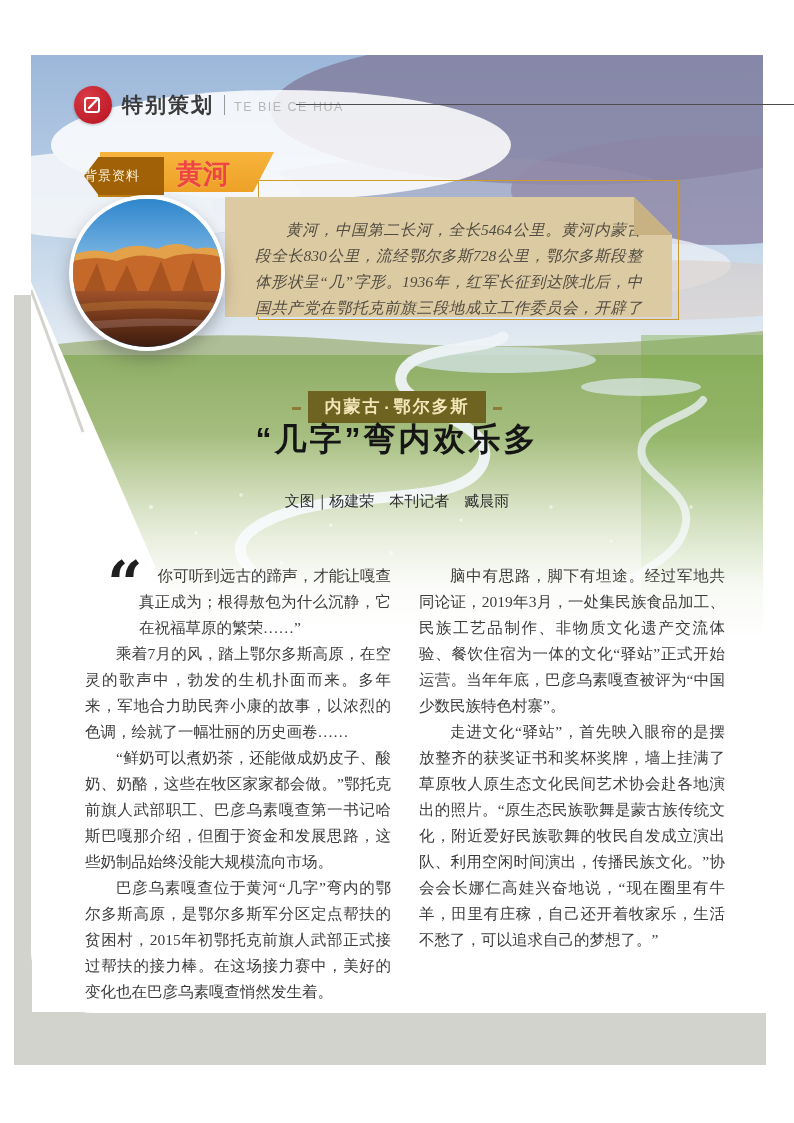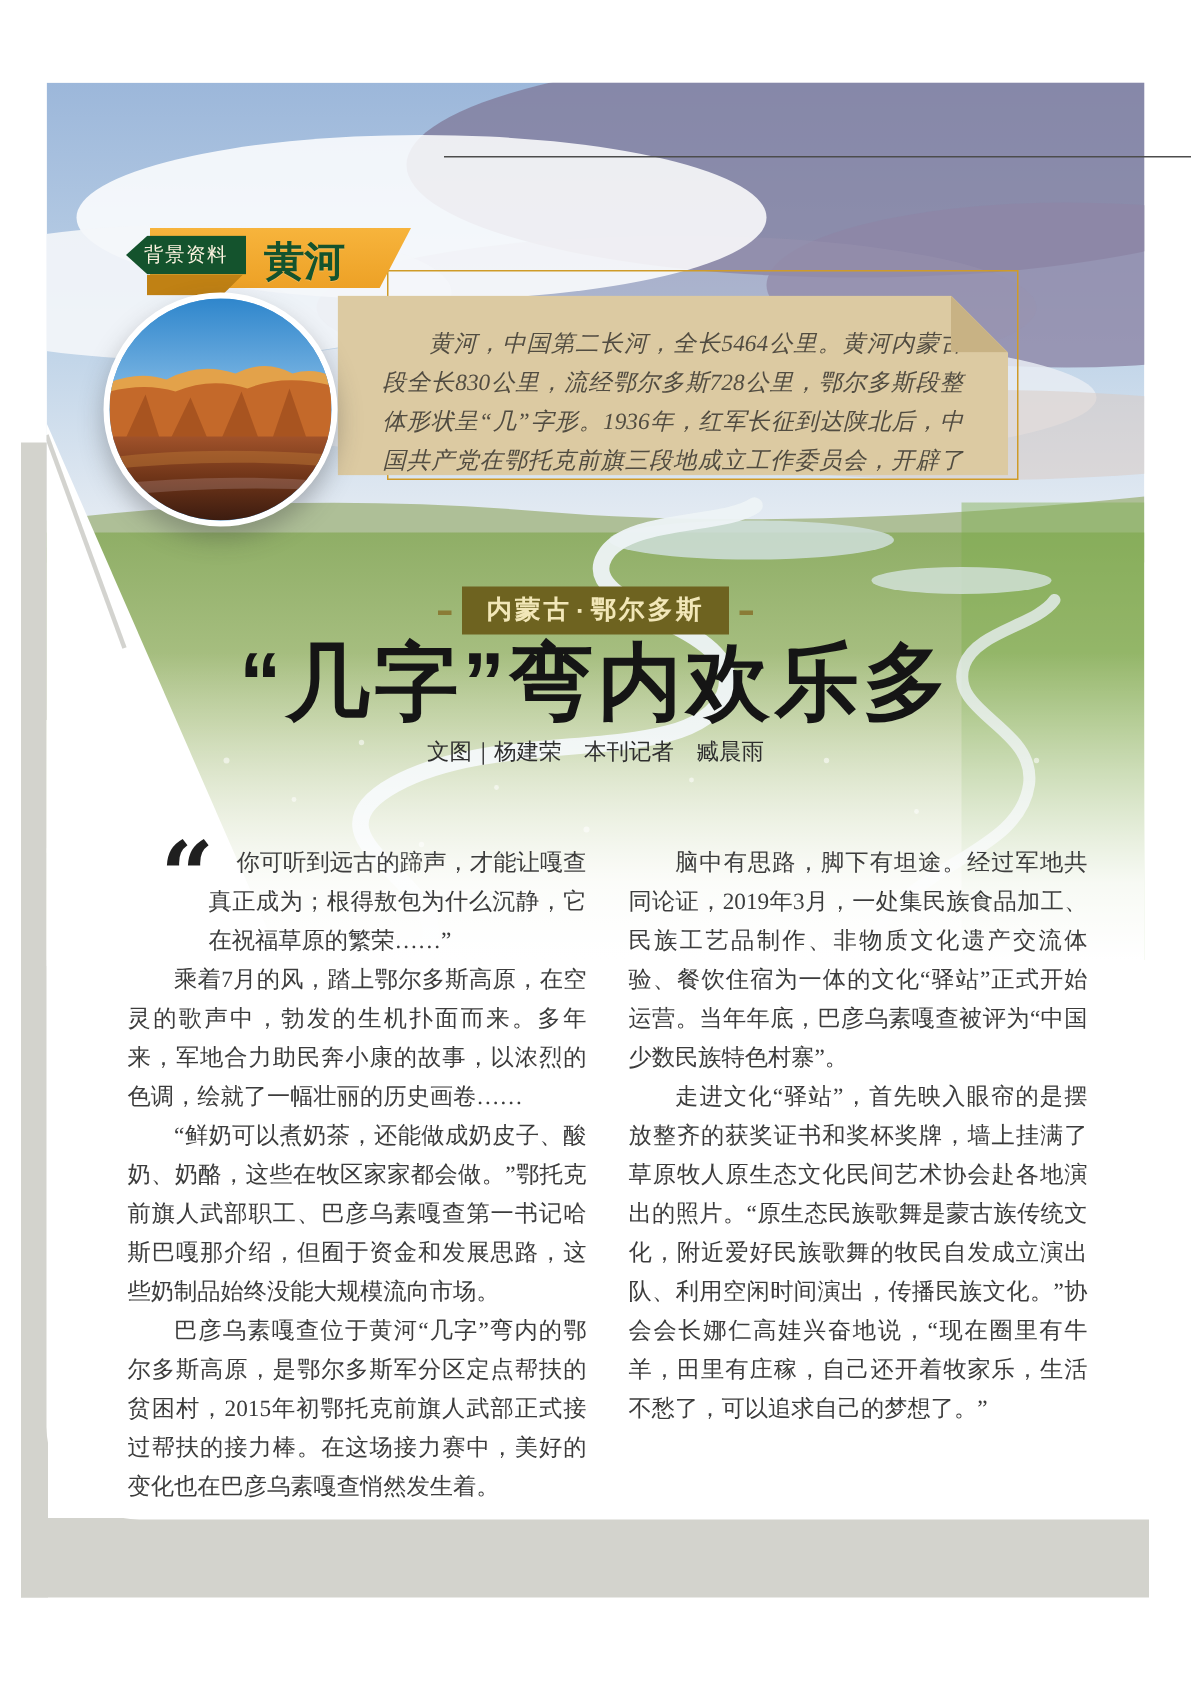--- a/index.html
+++ b/index.html
@@ -22,44 +22,44 @@
   .htitle{margin-left:10px;font-family:"Liberation Sans",sans-serif;font-weight:bold;
           font-size:21px;color:#3a3a3a;letter-spacing:2px;}
   .hsep{width:1px;height:20px;background:#9a9a9a;margin:0 9px 0 10px;}
   .hsub{font-family:"Liberation Sans",sans-serif;font-size:12.5px;color:#b7b7b7;letter-spacing:1.5px;margin-top:4px;}
   .hline{position:absolute;left:296px;top:104px;width:498px;height:1px;background:#4c4c4c;z-index:20;}
   
   .gold-frame{position:absolute;left:258px;top:180px;width:419px;height:138px;border:1px solid #cf9b28;z-index:5;}
   .ribbon{position:absolute;left:84px;top:150px;z-index:8;width:200px;height:50px;}
   .ribbon-light{position:absolute;left:16px;top:2px;width:174px;height:40px;background:linear-gradient(#f7b43c,#eda126);
         clip-path:polygon(0 0,100% 0,88% 100%,0 100%);}
-  .ribbon-dark{position:absolute;left:0px;top:7px;width:80px;height:26px;background:#14532d;
+  .ribbon-dark{position:absolute;left:0px;top:7px;width:80px;height:38px;background:#a16207;
         clip-path:polygon(18% 0,100% 0,100% 100%,18% 100%,0 50%);
-        display:flex;align-items:center;justify-content:center;}
+        display:flex;align-items:center;justify-content:flex-start;}
   .ribbon-fold{position:absolute;left:14px;top:33px;width:64px;height:14px;background:#c08114;
         clip-path:polygon(0 0,100% 0,78% 100%,0 100%);}
   .ribbon-tag{font-family:"Liberation Sans",sans-serif;font-size:13px;color:#fdf4e0;letter-spacing:1px;}
   .ribbon-topic{position:absolute;left:92px;top:6px;font-family:"Liberation Sans",sans-serif;
-        font-weight:900;font-size:27px;color:#14532d;text-shadow:0 1px 0 #fff3;}
+        font-weight:900;font-size:27px;color:#ef4444;text-shadow:0 1px 0 #fff3;}
   .callout{position:absolute;left:225px;top:197px;width:447px;height:120px;background:#dccaa2;z-index:6;
         clip-path:polygon(0 0,409px 0,100% 38px,100% 100%,0 100%);}
   .callout-fold{position:absolute;right:0;top:0;width:38px;height:38px;background:#c8b284;
         clip-path:polygon(0 0,100% 100%,0 100%);}
   .callout-text{margin:0;padding:20px 30px 0 30px;text-indent:2em;font-size:15.5px;line-height:26px;
         color:#514c41;font-style:italic;text-align:justify;}
   
   .circle{position:absolute;left:69px;top:195px;width:148px;height:148px;border-radius:50%;z-index:9;
         border:4px solid #fff;box-shadow:0 8px 16px rgba(60,60,60,.35);overflow:hidden;background:#4a9ad8;}
   
   .region{position:absolute;left:0;top:391px;width:100%;text-align:center;z-index:12;}
   .region-box{display:inline-block;background:#6e6320;color:#f2e7b8;font-family:Liberation Mono, monospace;
         font-size:17px;font-weight:bold;letter-spacing:2px;padding:4px 16px 5px;}
   .tick{display:inline-block;width:9px;height:3px;background:#8a7c36;vertical-align:middle;margin:0 7px;}
   .title{position:absolute;left:0;top:418px;width:100%;text-align:center;z-index:12;
-        font-family:"Liberation Sans",sans-serif;font-weight:900;font-size:56px;color:#151515;letter-spacing:3px;}
+        font-family:"Liberation Sans",sans-serif;font-weight:900;font-size:32px;color:#151515;letter-spacing:3px;}
   .byline{position:absolute;left:0;top:492px;width:100%;text-align:center;z-index:12;
         font-size:15px;color:#2e2e2e;font-family:"Liberation Sans",sans-serif;}
   
   .columns{position:absolute;left:85px;top:563px;width:640px;display:flex;gap:28px;z-index:15;}
   .col{width:306px;font-size:15.5px;line-height:26px;color:#3c3c3c;text-align:justify;}
   .col p{margin:0;text-indent:2em;}
   .quote-block{position:relative;padding-left:54px;margin-bottom:0;}
   .quote-block p{text-indent:1.2em;margin:0;}
   .qmark{position:absolute;left:22px;top:-10px;font-family:"DejaVu Serif",serif;font-weight:bold;
         font-size:62px;line-height:1;color:#1f1f1f;}
@@ -122,20 +122,31 @@
       </g>
       <rect x="0" y="380" width="732" height="205" fill="url(#fade)"></rect>
     </svg>
   </div>
 
   <svg class="wedge" width="170" height="362" viewBox="0 0 170 362">
     <polygon points="0,0 158,362 0,362" fill="#ffffff"></polygon>
     <line x1="0" y1="8" x2="52" y2="150" stroke="#c9c9c3" stroke-width="3" opacity="0.8"></line>
   </svg>
 
+  <div class="header">
+    <div class="hicon">
+      <svg width="20" height="20" viewBox="0 0 20 20">
+        <rect x="2" y="3" width="14" height="14" rx="2.5" fill="none" stroke="#ffffff" stroke-width="2"></rect>
+        <line x1="6" y1="13" x2="15" y2="3.5" stroke="#ffffff" stroke-width="2.4" stroke-linecap="round"></line>
+      </svg>
+    </div>
+    <span class="htitle">特别策划</span>
+    <span class="hsep"></span>
+    <span class="hsub">TE BIE CE HUA</span>
+  </div>
   <div class="hline"></div>
 
   <div class="gold-frame"></div>
 
   <div class="ribbon">
     <div class="ribbon-light"></div>
     <div class="ribbon-fold"></div>
     <div class="ribbon-dark">
       <span class="ribbon-tag">背景资料</span>
     </div>

